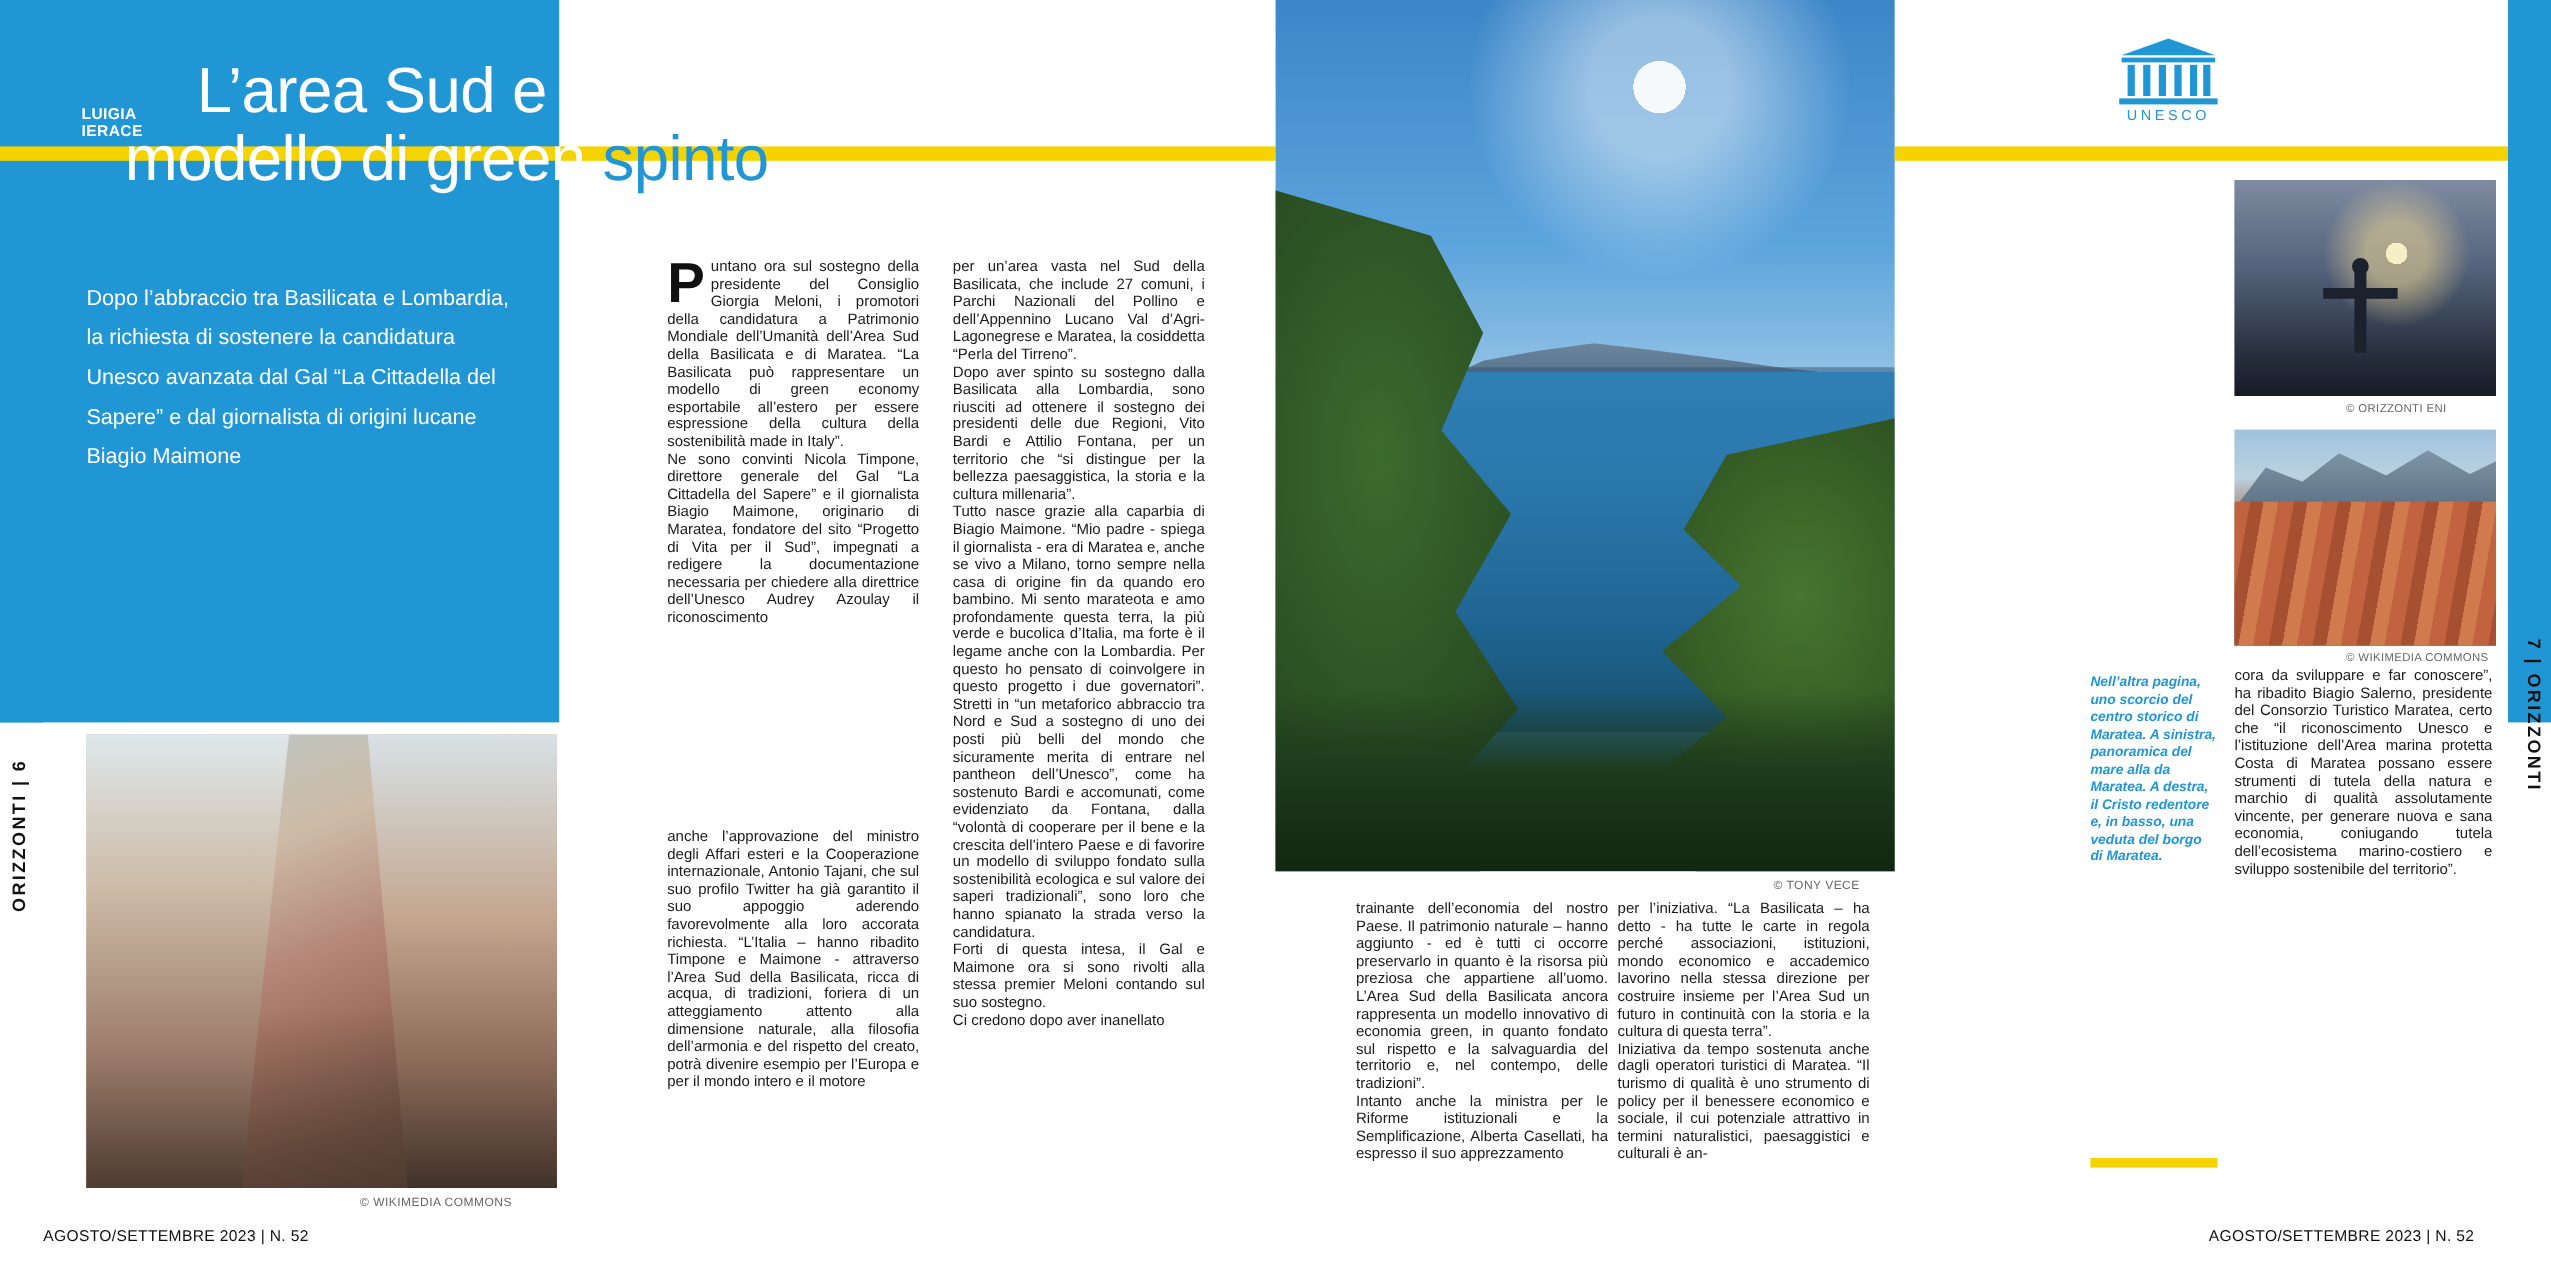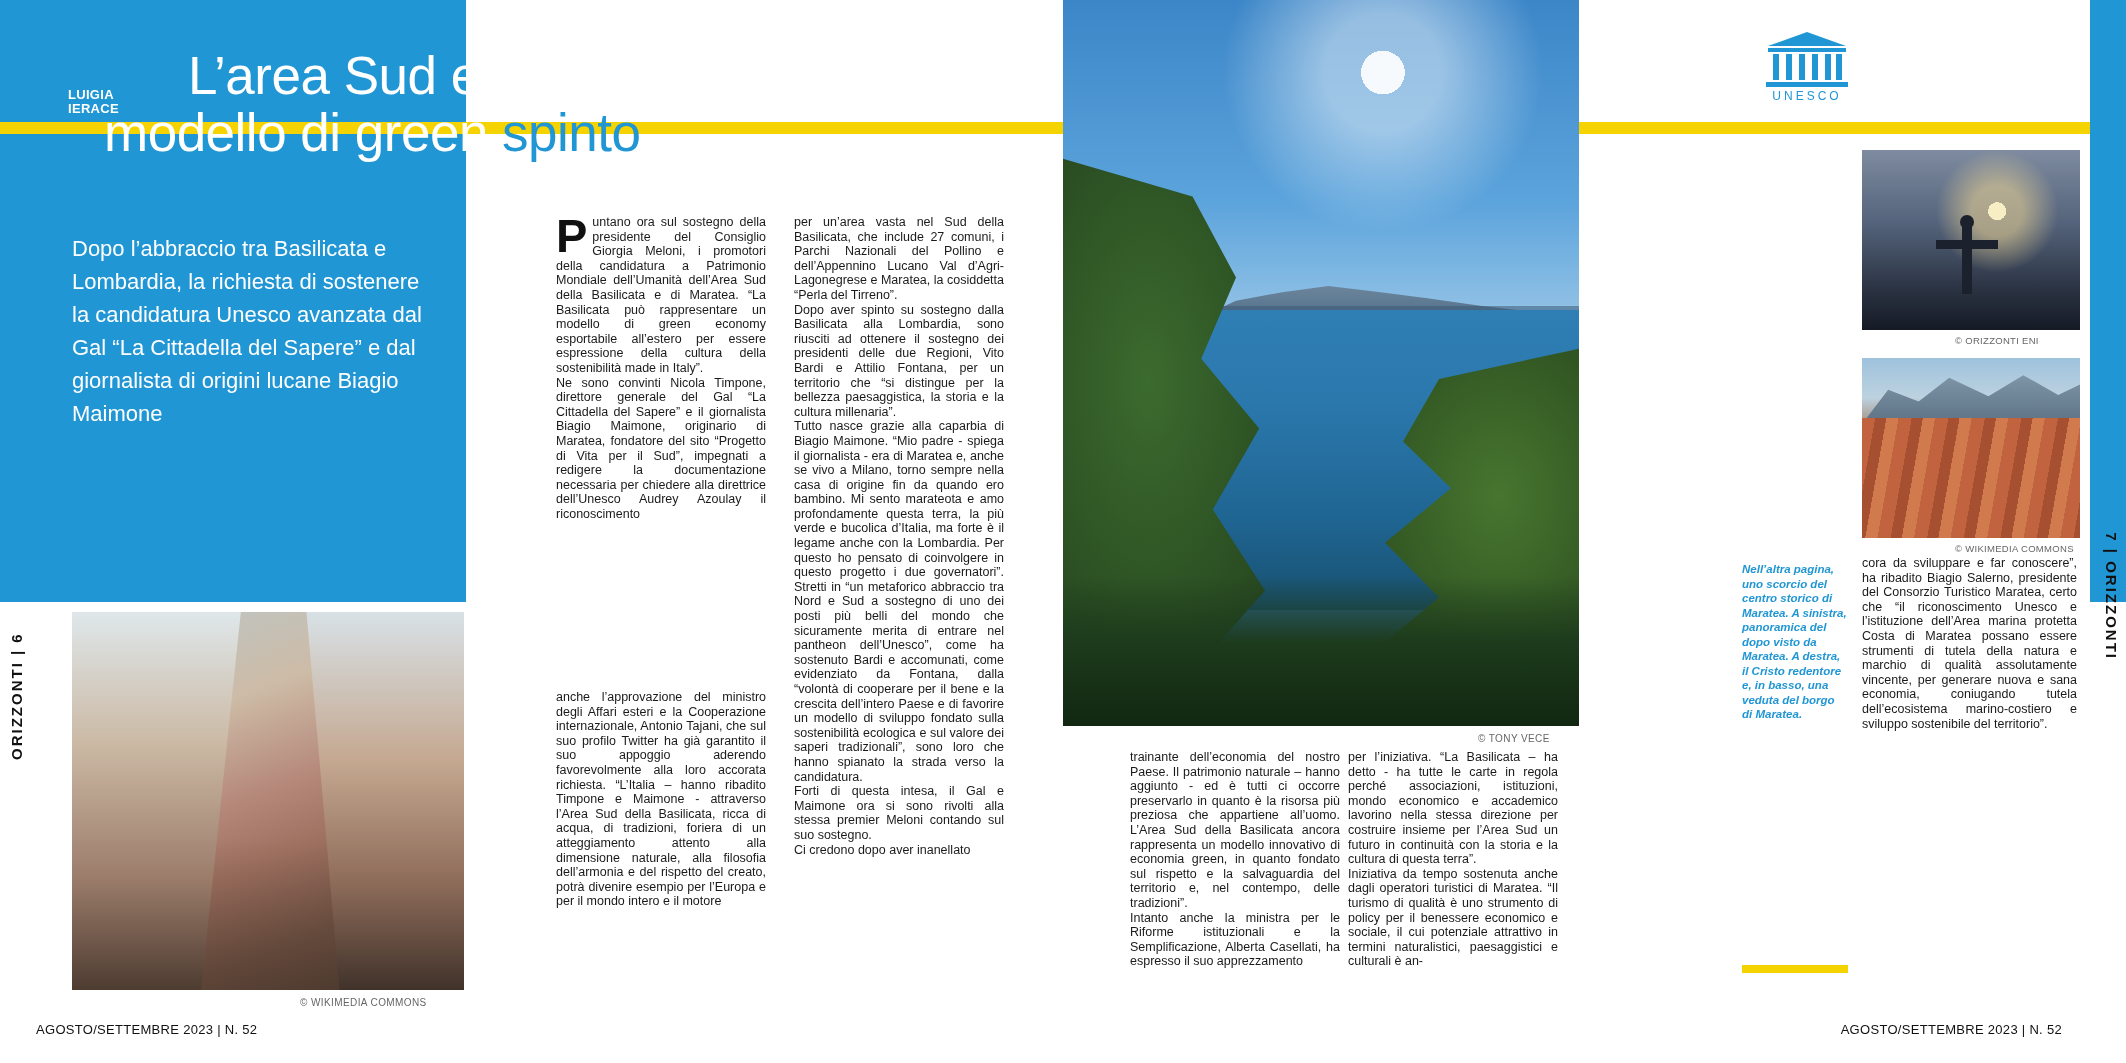--- a/index.html
+++ b/index.html
@@ -12,25 +12,25 @@
     position:relative;
   }
   .spread { position:relative; width:2126px; height:1063px; }
 
   
   .page-left { position:absolute; left:0; top:0; width:1146px; height:1063px; background:#ffffff; }
   .blue-panel { position:absolute; left:0; top:0; width:466px; height:602px; background:#2196d4; }
   .yellow-bar-left { position:absolute; left:0; top:122px; width:1063px; height:12px; background:#f5d300; }
 
   .byline { position:absolute; left:68px; top:88px; color:#ffffff; font-weight:bold; font-size:13px; line-height:14px; letter-spacing:0.3px; }
-  .headline1 { position:absolute; left:188px; top:48px; color:#ffffff; font-size:53px; line-height:56px; font-weight:normal; letter-spacing:-0.5px; white-space:nowrap; }
+  .headline1 { position:absolute; left:164px; top:48px; color:#ffffff; font-size:53px; line-height:56px; font-weight:normal; letter-spacing:-0.5px; white-space:nowrap; }
   .headline2 { position:absolute; left:68px; top:105px; color:#2196d4; font-size:53px; line-height:56px; letter-spacing:-0.5px; white-space:nowrap; z-index:5; }
   .headline2 .wht { color:#ffffff;margin-left:36px; }
 
-  .standfirst { position:absolute; left:72px; top:232px; width:370px; color:#ffffff; font-size:22px; line-height:33px; }
+  .standfirst { position:absolute; left:72px; top:232px; width:370px; color:#ffffff; font-size:18px; line-height:33px; }
 
   .photo-street {
     position:absolute; left:72px; top:612px; width:392px; height:378px;
     background:
       linear-gradient(180deg, rgba(255,255,255,0) 60%, rgba(60,40,30,0.35) 100%),
       linear-gradient(160deg,#b9c9cd 0%, #cdbba6 28%, #b5887a 48%, #9d6f5f 62%, #6d5243 80%, #4a3a31 100%);
     overflow:hidden;
   }
   .photo-street::before{
     content:""; position:absolute; left:-10%; top:0; width:48%; height:100%;
@@ -209,21 +209,21 @@
     <div class="cristo-head"></div>
   </div>
   <div class="credit-cristo">© ORIZZONTI ENI</div>
 
   <div class="photo-borgo">
     <div class="borgo-mtn"></div>
     <div class="borgo-roofs"></div>
   </div>
   <div class="credit-borgo">© WIKIMEDIA COMMONS</div>
 
-  <div class="caption-blue2">Nell’altra pagina, uno scorcio del centro storico di Maratea. A sinistra, panoramica del dopo visto da Maratea. A destra, il Cristo redentore e, in basso, una veduta del borgo di Maratea.</div>
+  <div class="caption-blue2">Nell’altra pagina, uno scorcio del centro storico di Maratea. A sinistra, panoramica del mare alla da Maratea. A destra, il Cristo redentore e, in basso, una veduta del borgo di Maratea.</div>
   <div class="col-right">
     <span style="white-space:pre-line;">cora da sviluppare e far conoscere”, ha ribadito Biagio Salerno, presidente del Consorzio Turistico Maratea, certo che “il riconoscimento Unesco e l’istituzione dell’Area marina protetta Costa di Maratea possano essere strumenti di tutela della natura e marchio di qualità assolutamente vincente, per generare nuova e sana economia, coniugando tutela dell’ecosistema marino-costiero e sviluppo sostenibile del territorio”.</span>
   </div>
 
   <div class="yellow-rule-right"></div>
   <div class="vert-right">7  |  ORIZZONTI</div>
   <div class="footer-right">AGOSTO/SETTEMBRE 2023 | N. 52</div>
 
 </div>
 

